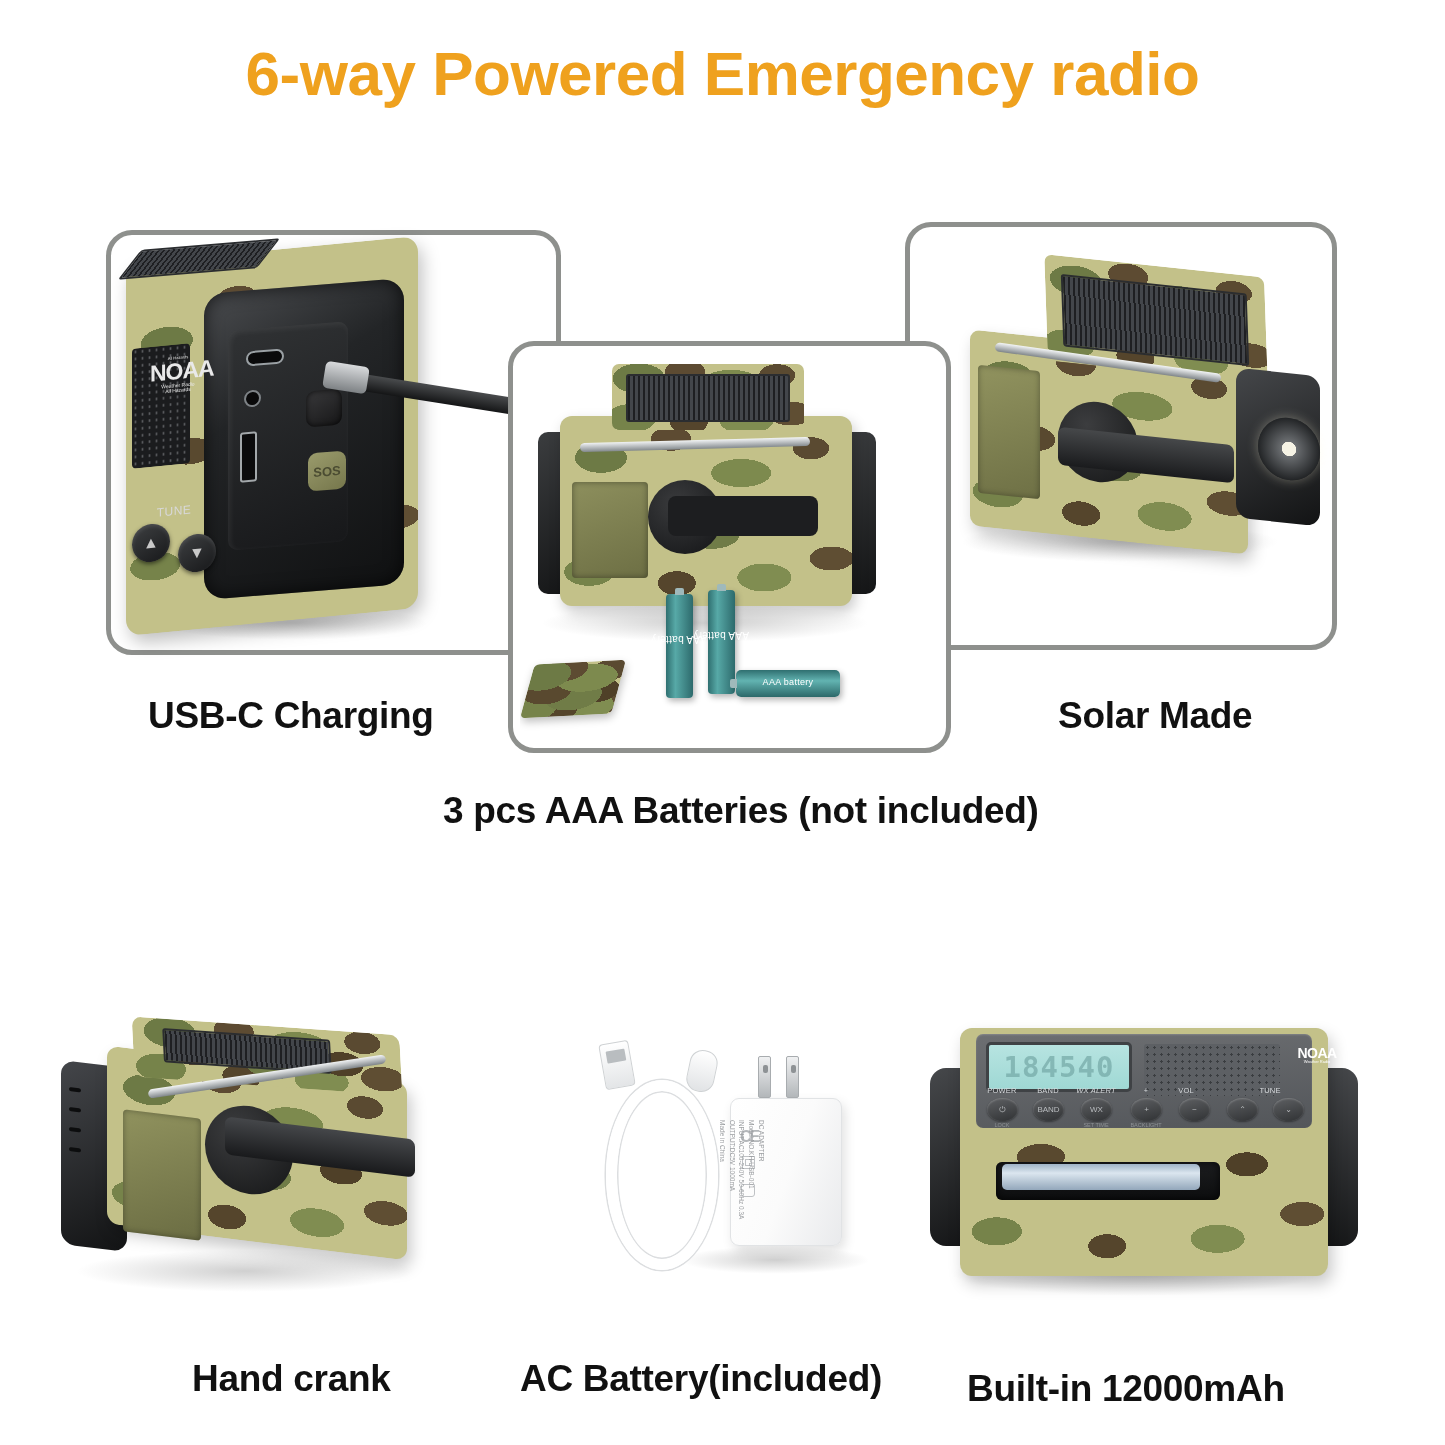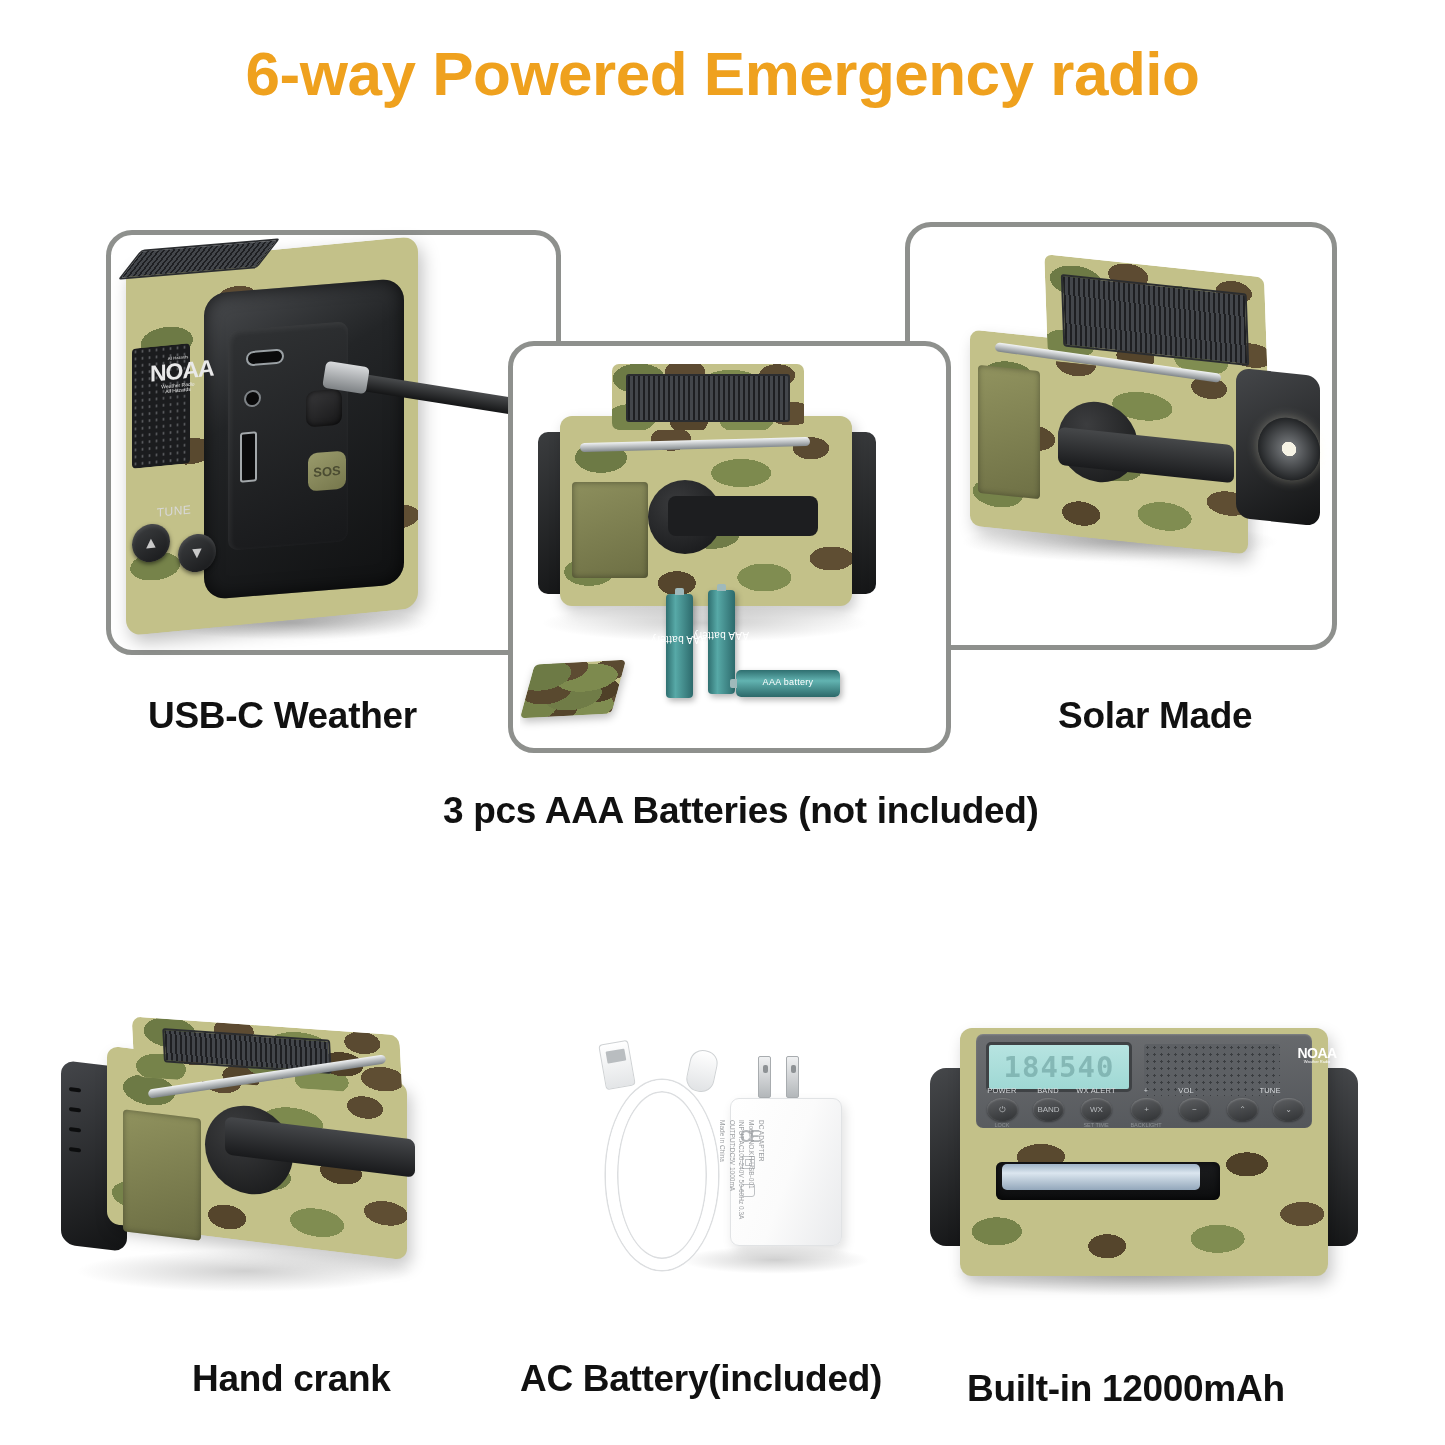--- a/index.html
+++ b/index.html
@@ -508,21 +508,21 @@
     <div class="cap"></div>
     <div class="lbl">AAA battery</div>
   </div>
   <div class="aaa-batt" id="batt3">
     <div class="cap"></div>
     <div class="lbl">AAA battery</div>
   </div>
   <div class="camo" id="aaa-cover"></div>
 </div>
 
-<div class="caption" id="cap-usbc">USB-C Weather</div>
+<div class="caption" id="cap-usbc">USB-C Charging</div>
 <div class="caption" id="cap-solar">Solar Made</div>
 <div class="caption" id="cap-aaa">3 pcs AAA Batteries  (not included)</div>
 
 <div class="scene" id="scene-crank">
   <div class="shadow-ellipse" style="left:20px;top:240px;width:340px;height:42px;"></div>
   <div id="hc-sideL">
     <div class="vent" style="top:26px;"></div>
     <div class="vent" style="top:46px;"></div>
     <div class="vent" style="top:66px;"></div>
     <div class="vent" style="top:86px;"></div>
@@ -578,21 +578,21 @@
       <div class="n-sub">Weather Radio</div>
     </div>
 
     <div class="br-lbl" style="left:4px;width:44px;">POWER</div>
     <div class="br-btn" style="left:11px;">⏻</div>
     <div class="br-sublbl" style="left:4px;width:44px;">LOCK</div>
 
     <div class="br-lbl" style="left:50px;width:44px;">BAND</div>
     <div class="br-btn" style="left:57px;">BAND</div>
 
-    <div class="br-lbl" style="left:94px;width:52px;">WX ALERT</div>
+    <div class="br-lbl" style="left:94px;width:52px;font-style:italic;">WX ALERT</div>
     <div class="br-btn" style="left:105px;">WX</div>
     <div class="br-sublbl" style="left:94px;width:52px;">SET TIME</div>
 
     <div class="br-lbl" style="left:148px;width:44px;">+</div>
     <div class="br-btn" style="left:155px;">+</div>
     <div class="br-sublbl" style="left:146px;width:48px;">BACKLIGHT</div>
 
     <div class="br-lbl" style="left:188px;width:44px;">VOL</div>
     <div class="br-btn" style="left:203px;">−</div>
 

